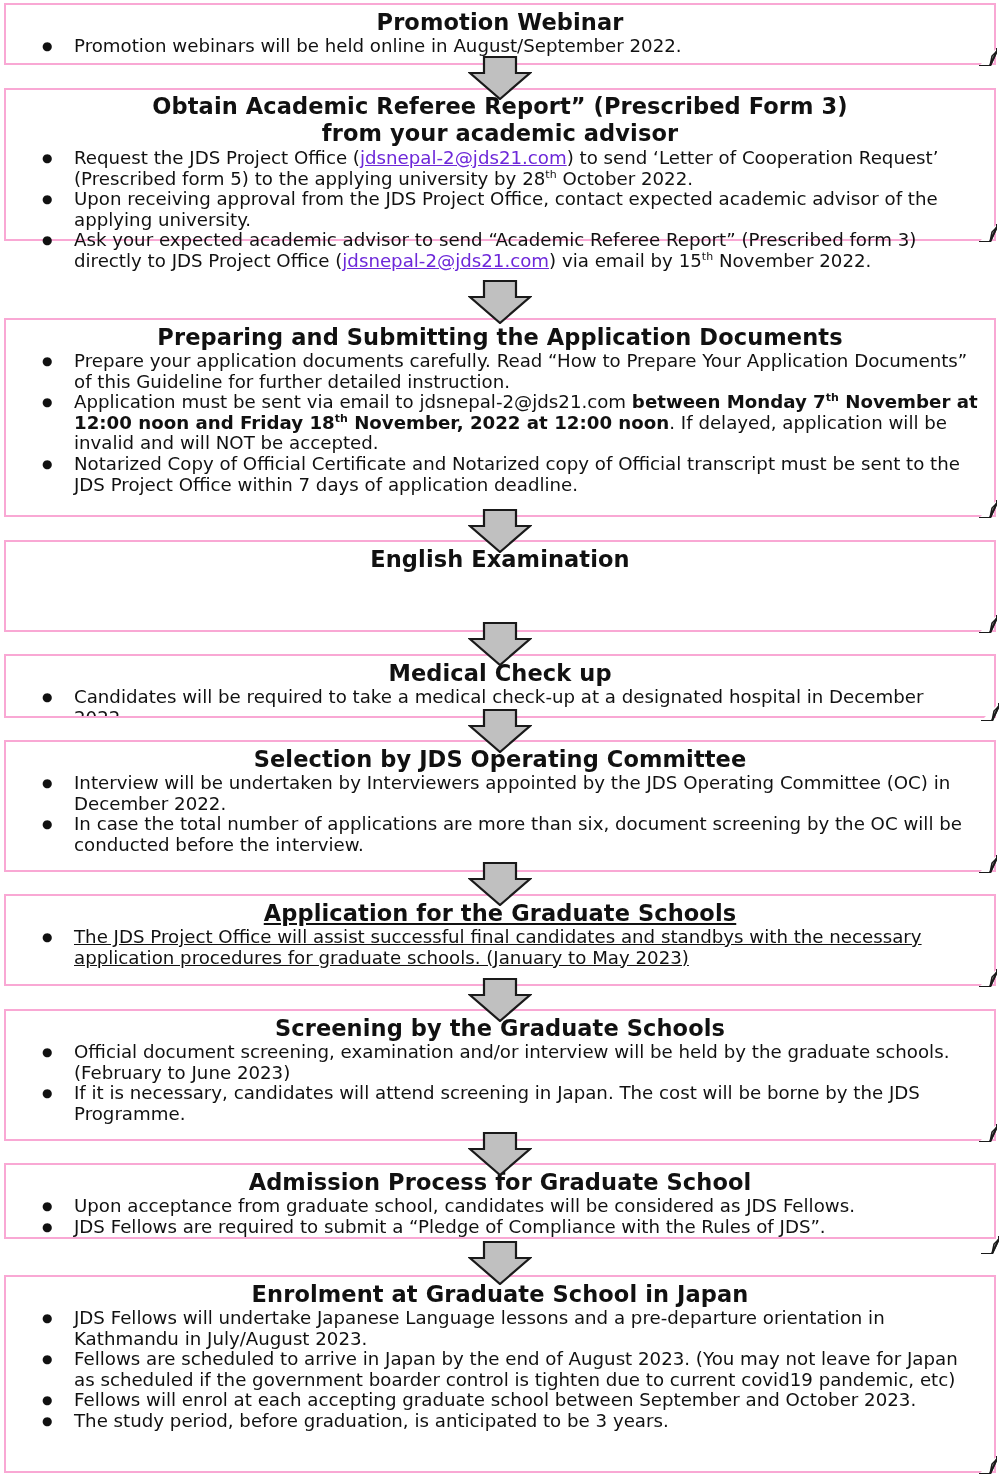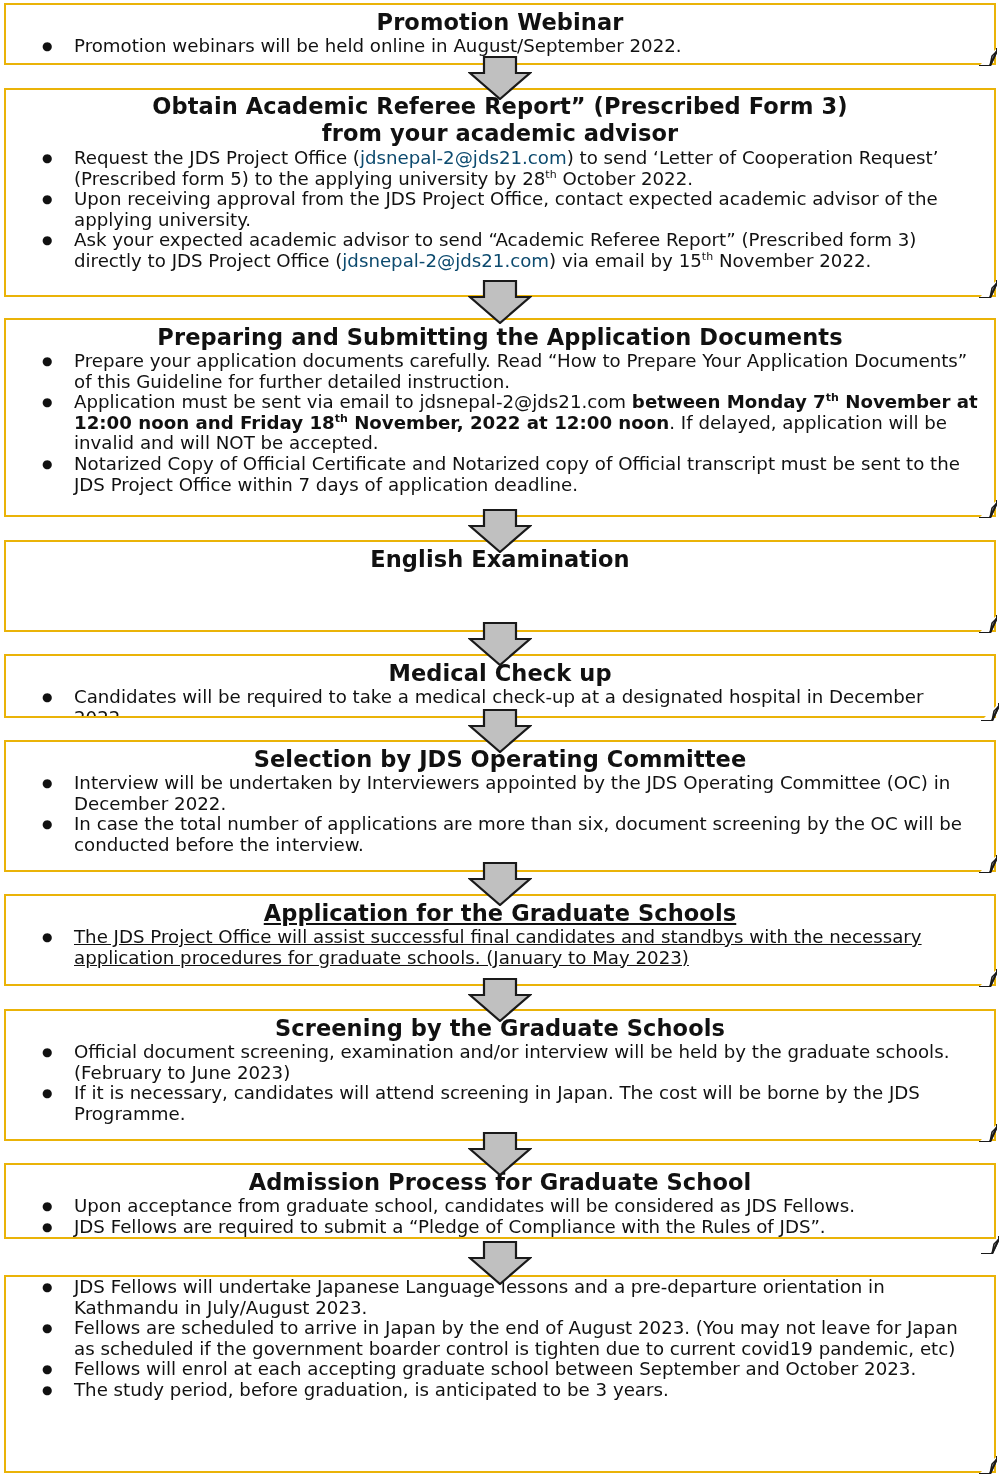--- a/index.html
+++ b/index.html
@@ -1,47 +1,47 @@
 <!DOCTYPE html>
 <html><head>
 <meta charset="utf-8">
 <style>
   html, body { margin: 0; padding: 0; background: #ffffff; }
   body { width: 1000px; height: 1475px; position: relative; overflow: hidden;
          font-family: "DejaVu Sans", sans-serif; color: #111; }
   .box { position: absolute; left: 4px; width: 992px; box-sizing: border-box;
-         border: 2px solid #eab308; background: #fff; }
+         border: 2px solid #f9a8d4; background: #fff; }
   .box::after { content: ""; position: absolute; right: -2px; bottom: -2px; width: 0; height: 0; }
   .fold { position: absolute; right: -3px; bottom: -3px; width: 18px; height: 18px; }
   .title { text-align: center; font-weight: bold; font-size: 22.5px; line-height: 26px;
            margin: 4px 0 1px 0; letter-spacing: 0.1px; }
   ul { margin: 0; padding: 0 0 0 68px; list-style: none; }
   li { position: relative; font-size: 18.2px; line-height: 20.6px; padding-right: 14px; }
   li::before { content: "\25CF"; position: absolute; left: -32px; top: 0; font-size: 12px; line-height: 20.6px; }
-  a.mail { color: #0c4a6e; }
+  a.mail { color: #6d28d9; text-decoration: underline; }
   .u { font-weight: bold; }
   sup { font-size: 11px; line-height: 0; vertical-align: super; }
   .arrow { position: absolute; left: 468px; width: 64px; height: 44px; }
 </style>
 </head>
 <body>
 
 <div class="box" style="top:3px;height:62px;">
   <div class="title">Promotion Webinar</div>
   <ul>
     <li>Promotion webinars will be held online in August/September 2022.</li>
   </ul>
   <svg class="fold" viewBox="0 0 18 18">
       <path d="M18 0 L18 3 L11 18 L0 18 Z" fill="#fff"></path>
       <path d="M18 3 L11 18 L13 8 Z" fill="#c8c8c8" stroke="#1a1a1a" stroke-width="1.5"></path>
       <path d="M18 0 L18 3 L11 18 L0 18" fill="none" stroke="#1a1a1a" stroke-width="2"></path>
     </svg>
 </div>
 
-<div class="box" style="top:88px;height:209px;">
+<div class="box" style="top:88px;height:153px;">
   <div class="title" style="margin-top:3px;line-height:27px;">
     <span>Obtain Academic Referee Report” (Prescribed Form 3)</span><br>
     <span>from your academic advisor</span>
   </div>
   <ul>
     <li><span>Request the JDS Project Office (</span><a class="mail">jdsnepal-2@jds21.com</a><span>) to send ‘Letter of Cooperation Request’ (Prescribed form 5) to the applying university by 28</span><sup>th</sup><span> October 2022.</span></li>
     <li>Upon receiving approval from the JDS Project Office, contact expected academic advisor of the applying university.</li>
     <li><span>Ask your expected academic advisor to send “Academic Referee Report” (Prescribed form 3) directly to JDS Project Office (</span><a class="mail">jdsnepal-2@jds21.com</a><span>) via email by 15</span><sup>th</sup><span> November 2022.</span></li>
   </ul>
   <svg class="fold" viewBox="0 0 18 18">
@@ -121,20 +121,21 @@
 
 <div class="box" style="top:1163px;height:76px;overflow:hidden;">
   <div class="title">Admission Process for Graduate School</div>
   <ul>
     <li>Upon acceptance from graduate school, candidates will be considered as JDS Fellows.</li>
     <li>JDS Fellows are required to submit a “Pledge of Compliance with the Rules of JDS”.</li>
   </ul>
 </div>
 
 <div class="box" style="top:1275px;height:198px;">
+  <div class="title">Enrolment at Graduate School in Japan</div>
   <ul>
     <li>JDS Fellows will undertake Japanese Language lessons and a pre-departure orientation in Kathmandu in July/August 2023.</li>
     <li>Fellows are scheduled to arrive in Japan by the end of August 2023. (You may not leave for Japan as scheduled if the government boarder control is tighten due to current covid19 pandemic, etc)</li>
     <li>Fellows will enrol at each accepting graduate school between September and October 2023.</li>
     <li>The study period, before graduation, is anticipated to be 3 years.</li>
   </ul>
   <svg class="fold" viewBox="0 0 18 18">
       <path d="M18 0 L18 3 L11 18 L0 18 Z" fill="#fff"></path>
       <path d="M18 3 L11 18 L13 8 Z" fill="#c8c8c8" stroke="#1a1a1a" stroke-width="1.5"></path>
       <path d="M18 0 L18 3 L11 18 L0 18" fill="none" stroke="#1a1a1a" stroke-width="2"></path>

